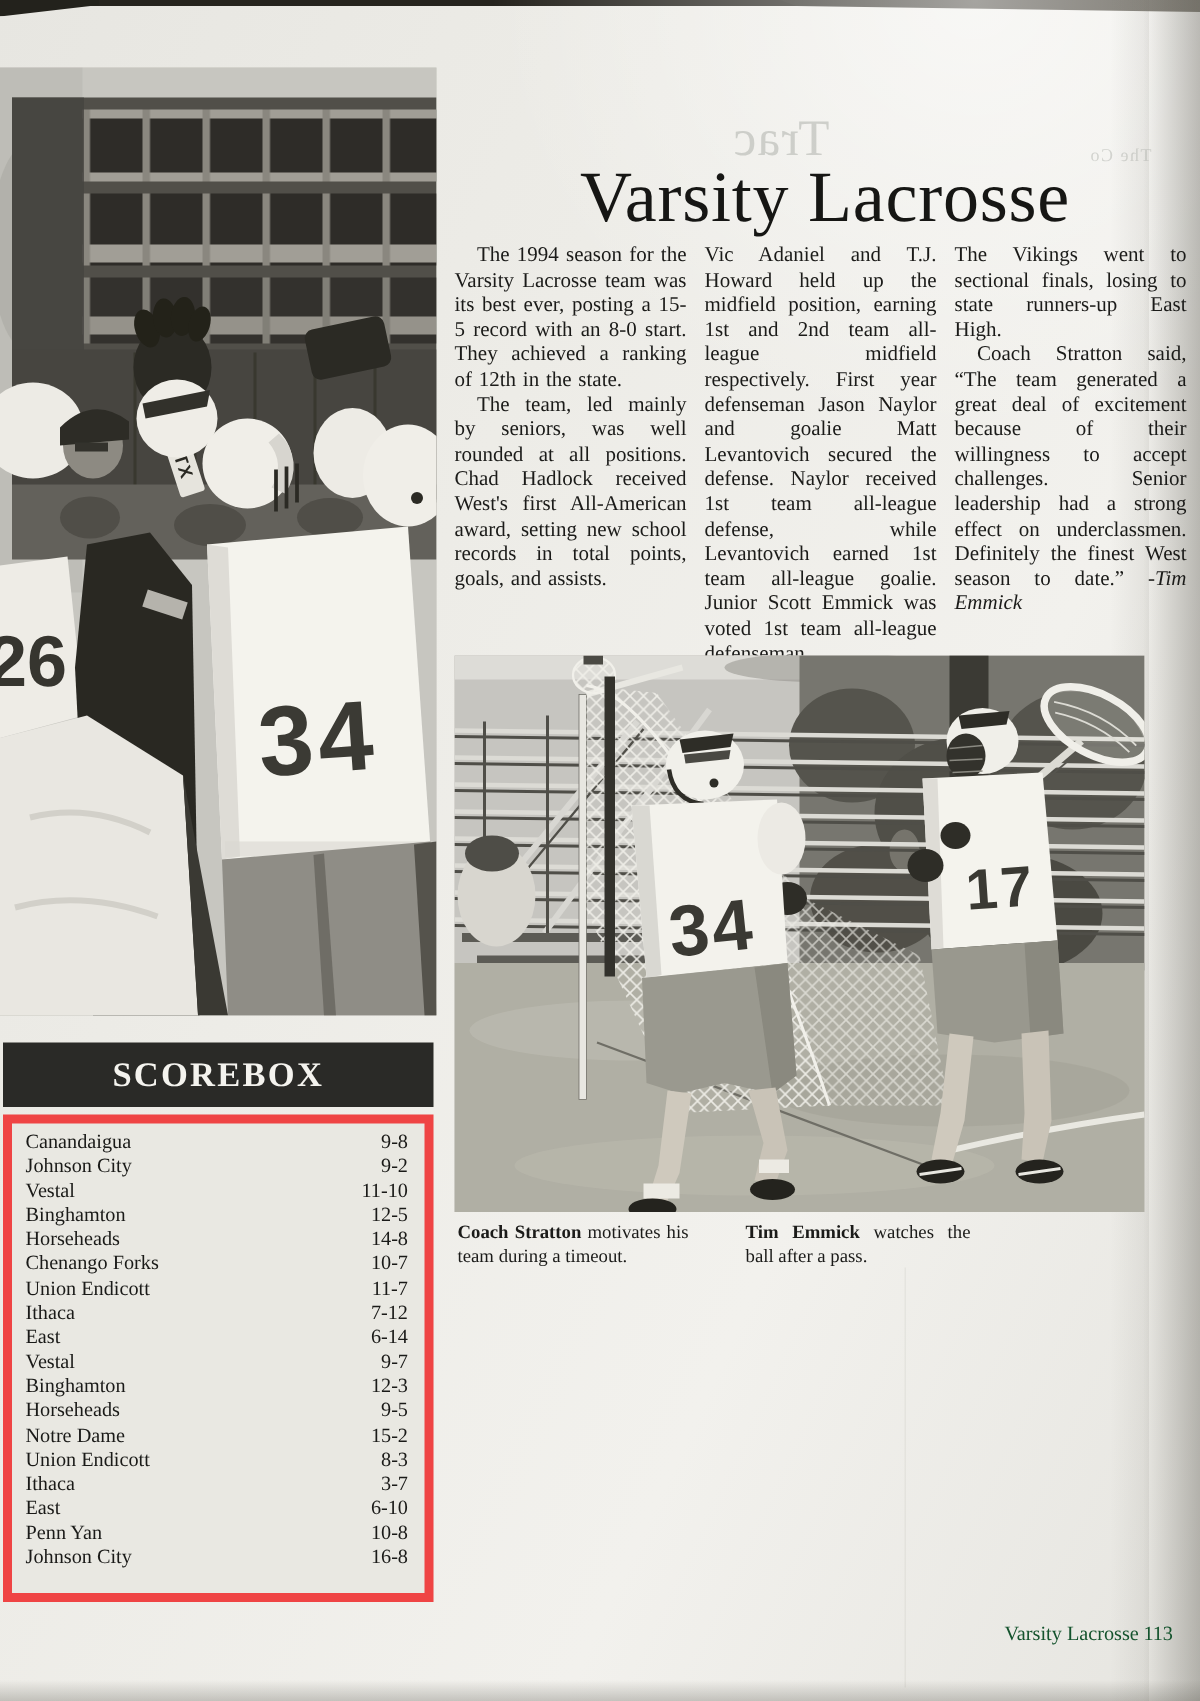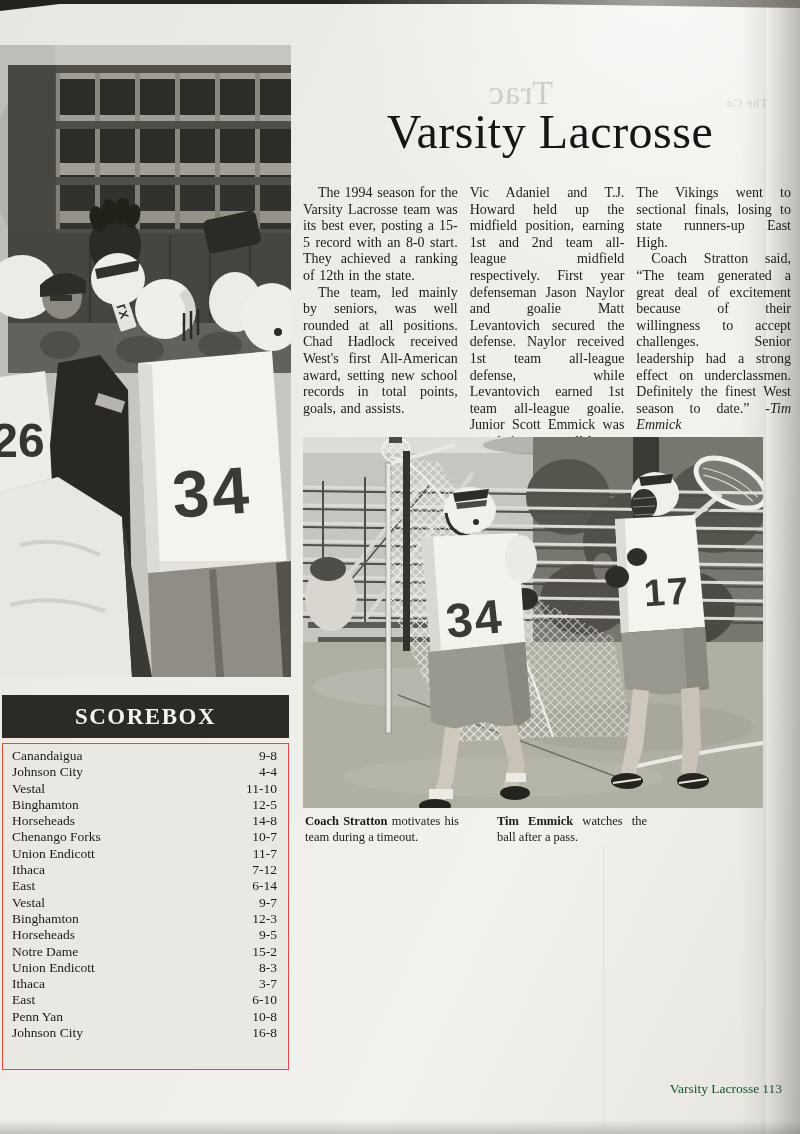--- a/index.html
+++ b/index.html
@@ -26,42 +26,42 @@
     background:radial-gradient(ellipse at 70% 0%,rgba(255,255,255,.55),rgba(255,255,255,0) 65%);}
   .fold-line{left:603px;top:845px;width:1px;height:280px;background:rgba(60,60,54,.06);}
   
   .ghost{color:#a9aca6;transform:scaleX(-1);letter-spacing:1px;}
   .ghost-trac{left:488px;top:74px;font-size:34px;opacity:.5;}
   .ghost-theco{left:726px;top:96px;font-size:12px;opacity:.45;}
   
   .title{left:310px;top:106px;width:480px;text-align:center;
     font-size:48px;line-height:1.1;color:#161614;letter-spacing:.5px;}
   
-  .columns{left:303px;top:185px;width:488px;display:flex;gap:12px;}
+  .columns{left:303px;top:163px;width:488px;display:flex;gap:12px;}
   .col{width:155px;font-size:14px;line-height:16.6px;text-align:justify;
     color:#1b1b19;word-spacing:1px;}
   .col p{margin:0;}
   .col p.indent{text-indent:15px;}
   .attr{font-style:italic;}
   
   .photo{background:#c7c6c0;}
   .photo-left{left:0;top:45px;width:291px;height:632px;}
   .photo-action{left:303px;top:437px;width:460px;height:371px;}
   .photo svg{display:block;width:100%;height:100%;}
   
   .caption{top:814px;font-size:12.5px;line-height:15.5px;text-align:justify;color:#1b1b19;}
   .caption b{font-weight:bold;font-family:Liberation Serif, serif;}
   .caption-1{left:305px;width:154px;}
   .caption-2{left:497px;width:150px;}
   
   .scorebox{left:2px;top:695px;width:287px;}
   .scorebox-header{height:43px;background:#2a2a27;display:flex;align-items:center;justify-content:center;}
   .scorebox-header span{color:#f4f3ee;font-size:23px;font-weight:bold;letter-spacing:1.5px;}
-  .scorebox-body{margin-top:5px;border:1px solid #ef4444;background:#e9e8e2;
-    padding:4px 0 18px 0;height:303px;box-sizing:content-box;}
+  .scorebox-body{margin-top:5px;border:6px solid #ef4444;background:#e9e8e2;
+    padding:4px 0 6px 0;height:303px;box-sizing:content-box;}
   .score-row{display:flex;justify-content:space-between;align-items:baseline;
     padding:0 11px 0 9px;font-size:13.5px;line-height:16.3px;color:#1a1a18;}
   .score-row .score{text-align:right;}
   
   .footer{left:560px;top:1044px;width:222px;text-align:right;font-size:13.5px;color:#14532d;margin-top:37px;}
   .footer span{padding-left:3px;}
 </style>
 </head>
 <body>
 
@@ -304,21 +304,21 @@
   </div>
   <div class="scorebox-body">
 
       <div class="score-row">
         <span class="team">Canandaigua</span>
         <span class="score">9-8</span>
       </div>
 
       <div class="score-row">
         <span class="team">Johnson City</span>
-        <span class="score">4-4</span>
+        <span class="score">9-2</span>
       </div>
 
       <div class="score-row">
         <span class="team">Vestal</span>
         <span class="score">11-10</span>
       </div>
 
       <div class="score-row">
         <span class="team">Binghamton</span>
         <span class="score">12-5</span>

